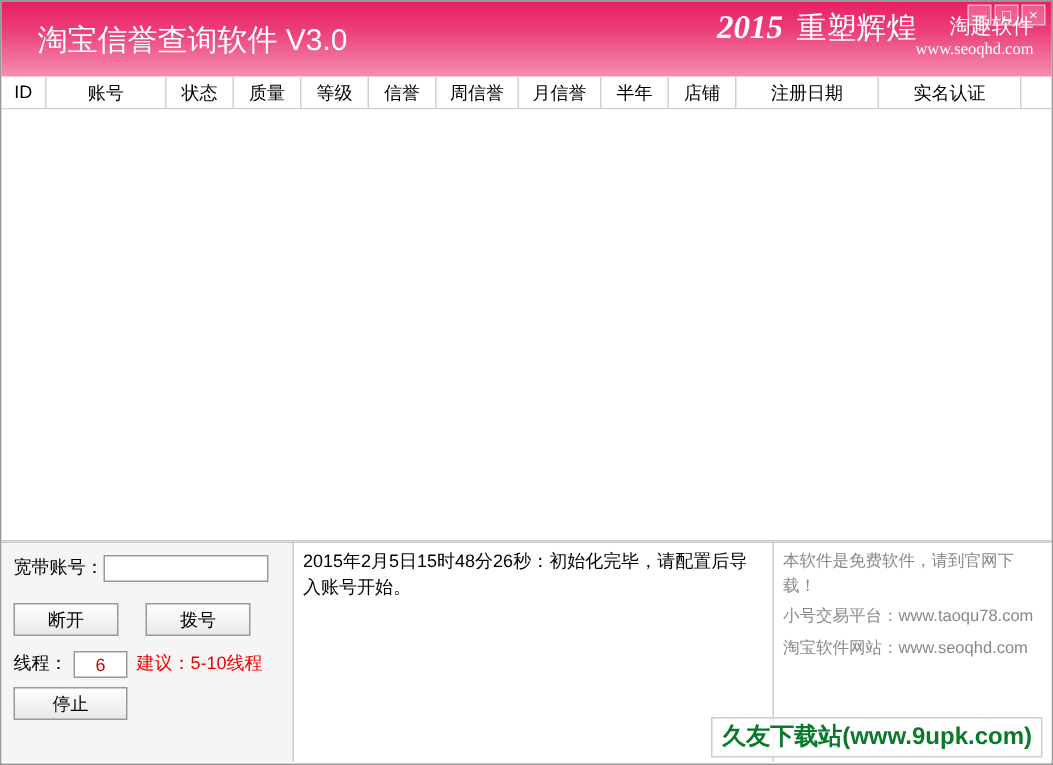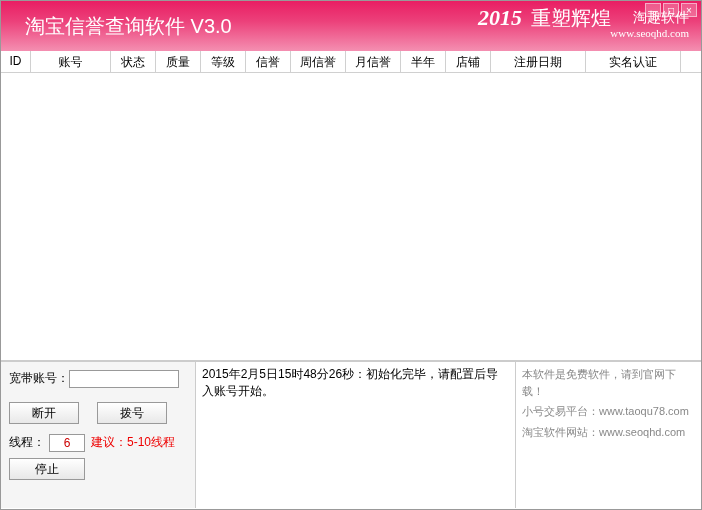--- a/index.html
+++ b/index.html
@@ -97,13 +97,14 @@
     <div class="panel-mid">
       <div>2015年2月5日15时48分26秒：初始化完毕，请配置后导入账号开始。</div>
     </div>
     <div class="panel-right">
       <p>本软件是免费软件，请到官网下载！</p>
       <p>小号交易平台：www.taoqu78.com</p>
       <p>淘宝软件网站：www.seoqhd.com</p>
     </div>
   </div>
 
+  <div class="watermark">久友下载站(www.9upk.com)</div>
 </div>
 
 </body></html>

